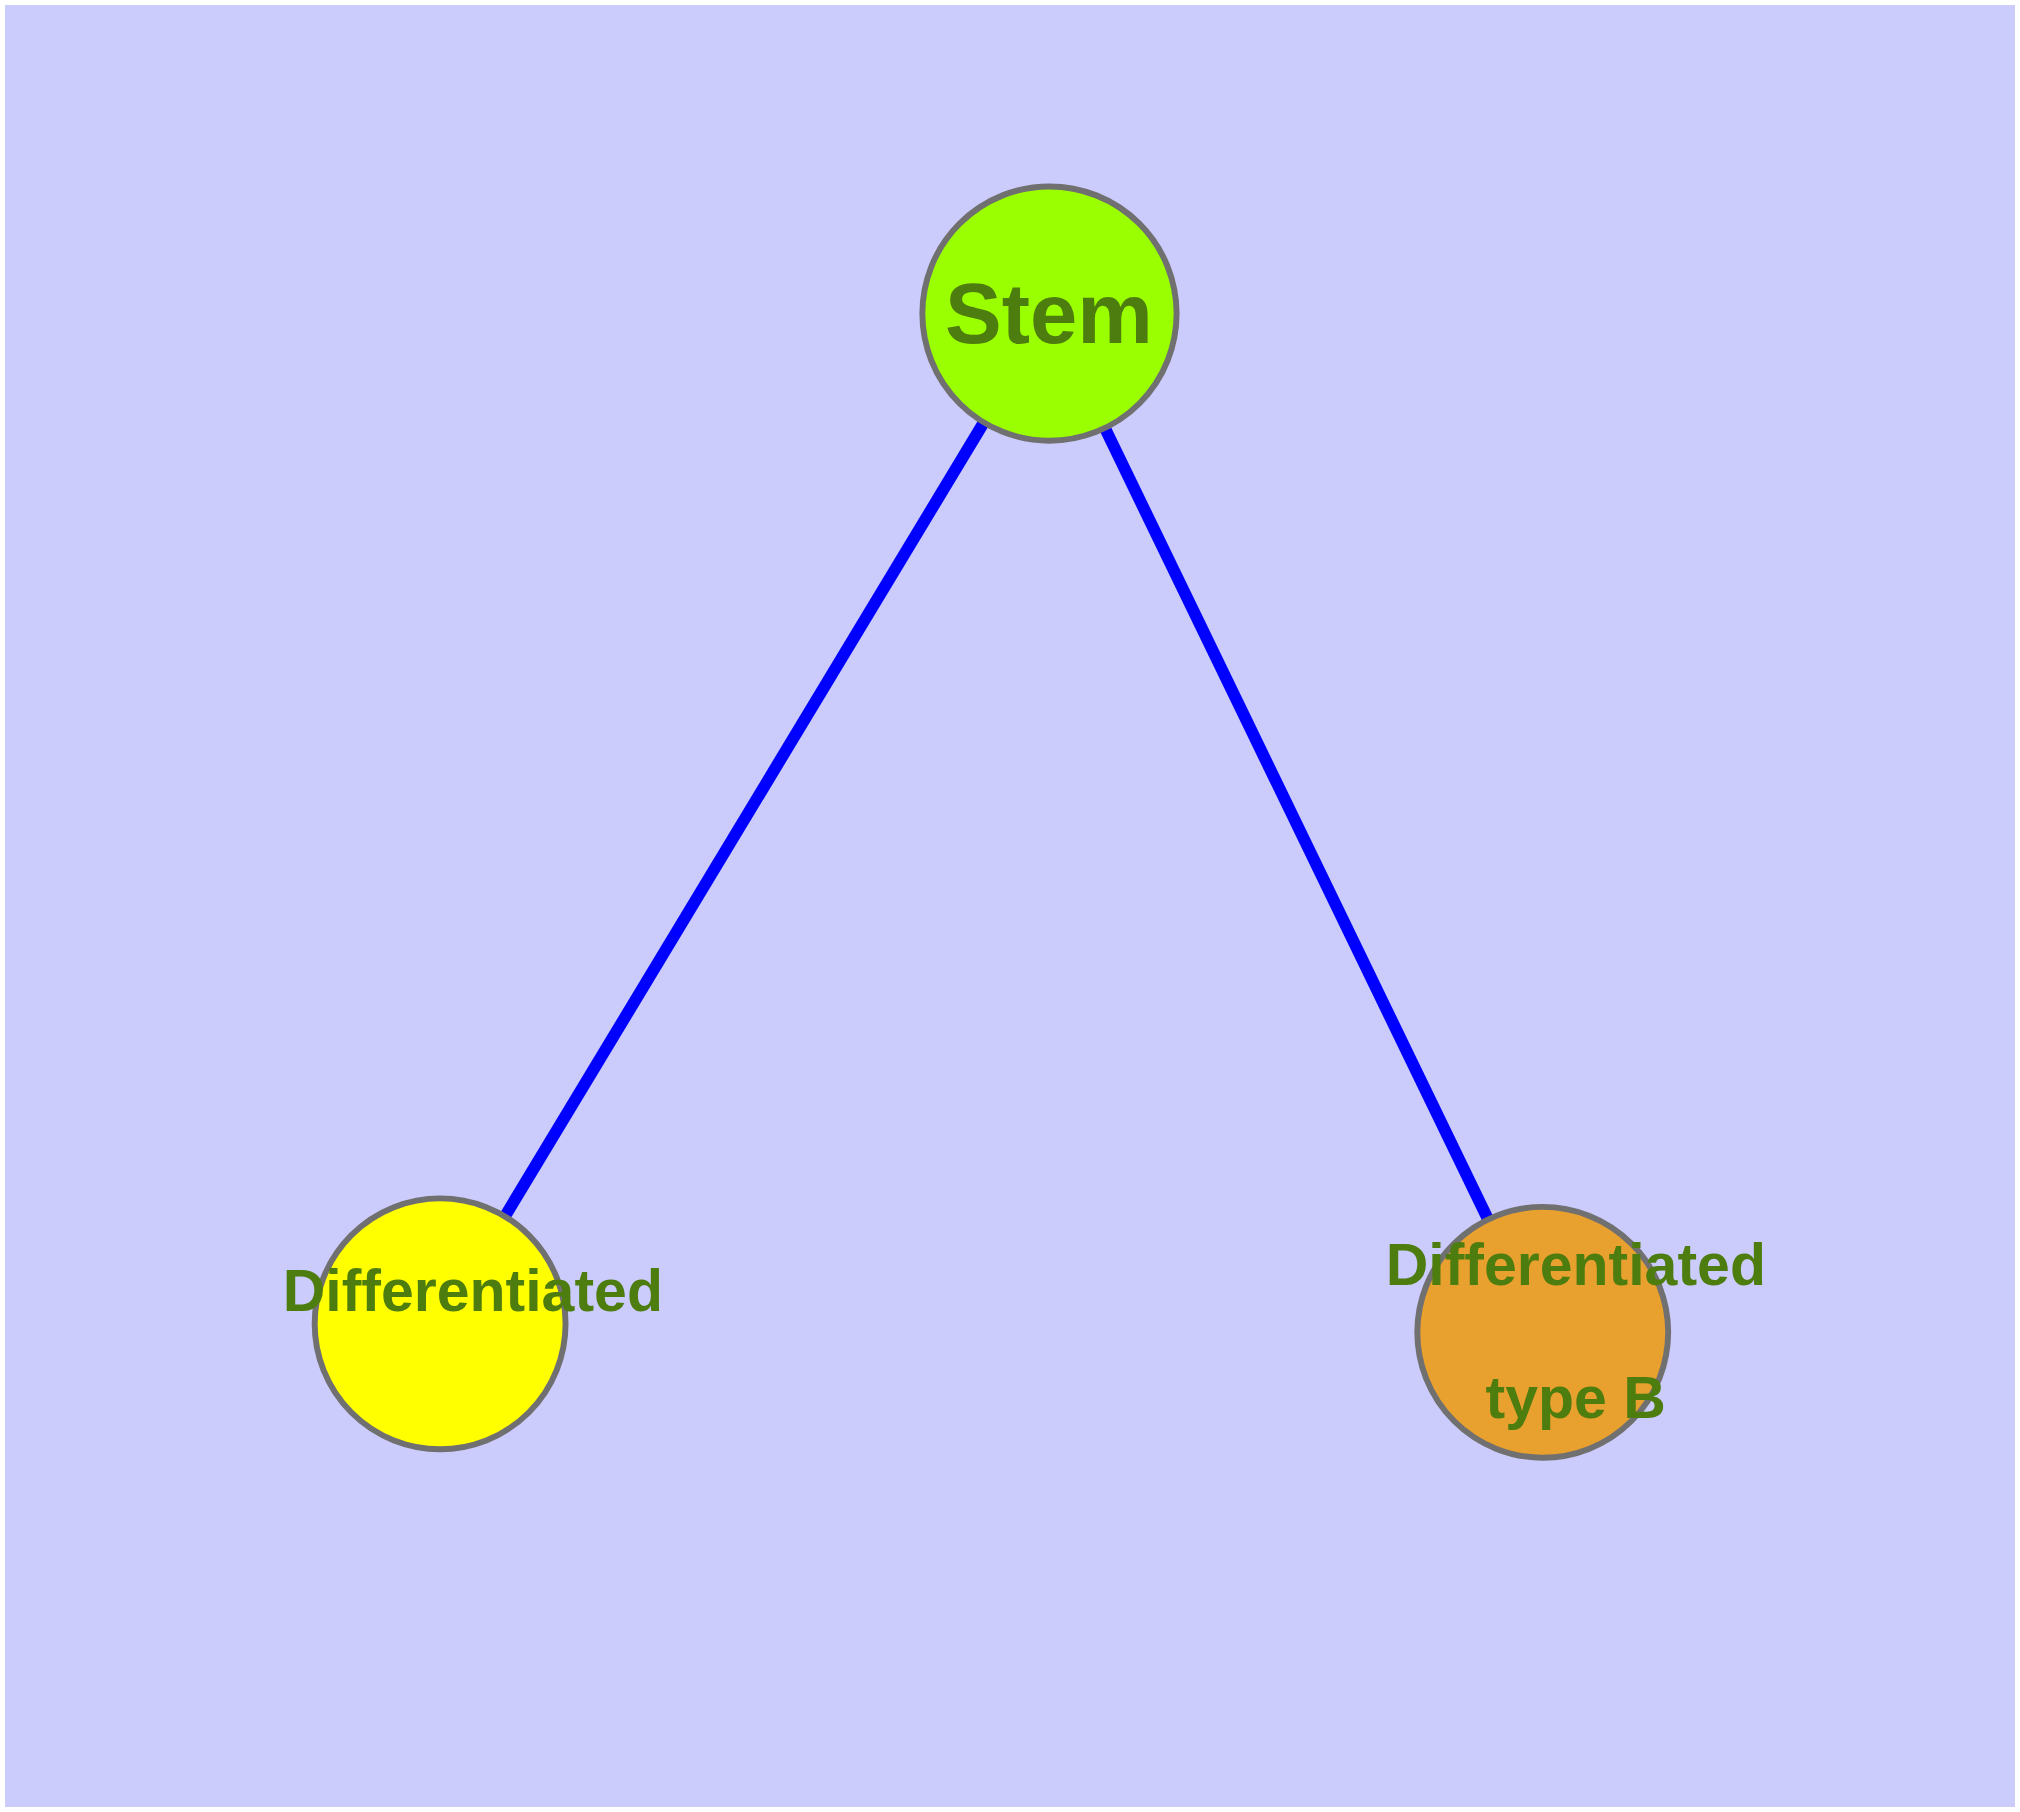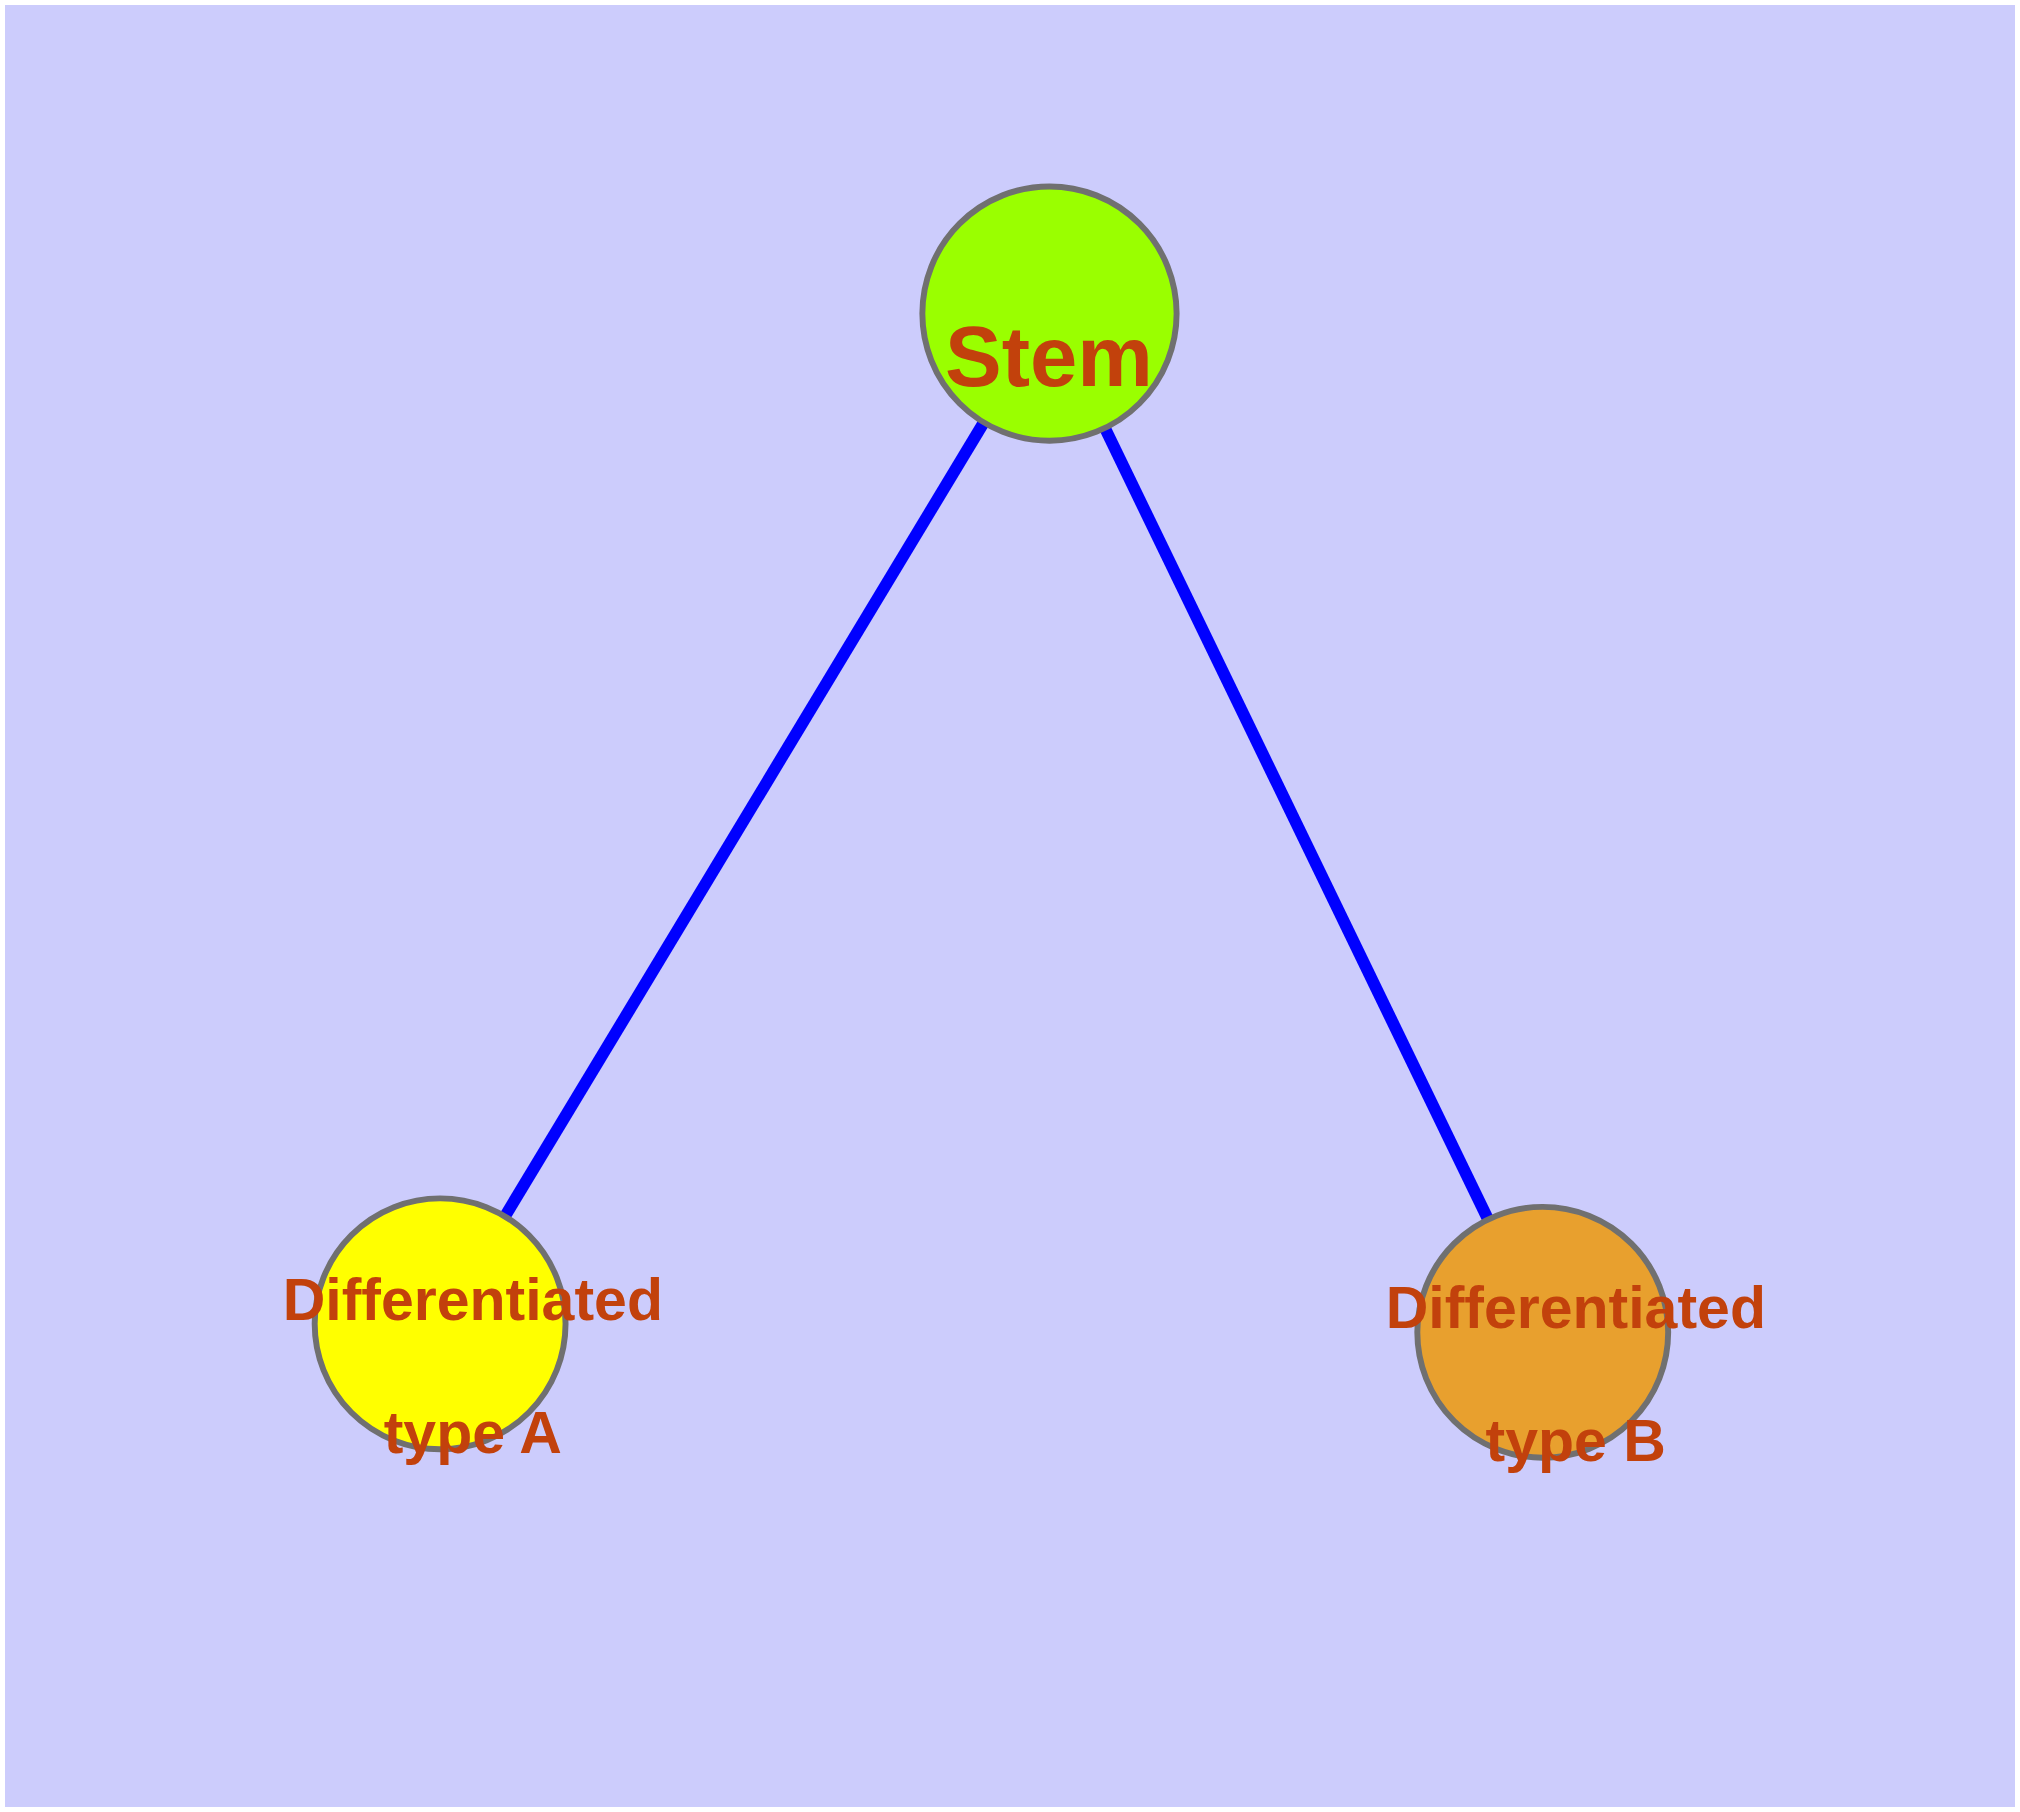--- a/index.html
+++ b/index.html
@@ -30,29 +30,28 @@
   }
   #graph-svg {
     position: absolute;
     left: 0;
     top: 0;
     width: 2021px;
     height: 1812px;
   }
   .node-label {
     position: absolute;
-    color: #c2410c;
+    color: #4d7c0f;
     font-family: "Liberation Sans", sans-serif;
     font-weight: bold;
     text-align: center;
     white-space: pre;
     line-height: 1.13;
     pointer-events: none;
     transform: translate(-50%, -50%);
-    margin-top: 43px;
   }
   .node-label.two-line {
     font-size: 59px;
   }
   .node-label.one-line {
     font-size: 85px;
   }
 </style>
 </head>
 <body>
@@ -69,21 +68,20 @@
       <circle class="graph-node" cx="1238" cy="370" r="150" fill="#9aff00" stroke="#707070" stroke-width="7"></circle>
       <circle class="graph-node" cx="519" cy="1562" r="148" fill="#ffff00" stroke="#707070" stroke-width="7"></circle>
       <circle class="graph-node" cx="1820" cy="1572" r="148" fill="#e8a02e" stroke="#707070" stroke-width="7"></circle>
     </g>
   </svg>
 
   <div class="node-label one-line" id="label-stem" style="left: 1049px; top: 314px;">Stem</div>
 
   <div class="node-label two-line" id="label-diff-a" style="left: 440px; top: 1324px;">
     <span>Differentiated</span><br>
-    <span>type A</span>
   </div>
 
   <div class="node-label two-line" id="label-diff-b" style="left: 1543px; top: 1332px;">
     <span>Differentiated</span><br>
     <span>type B</span>
   </div>
 </div>
 
 
 </body></html>

